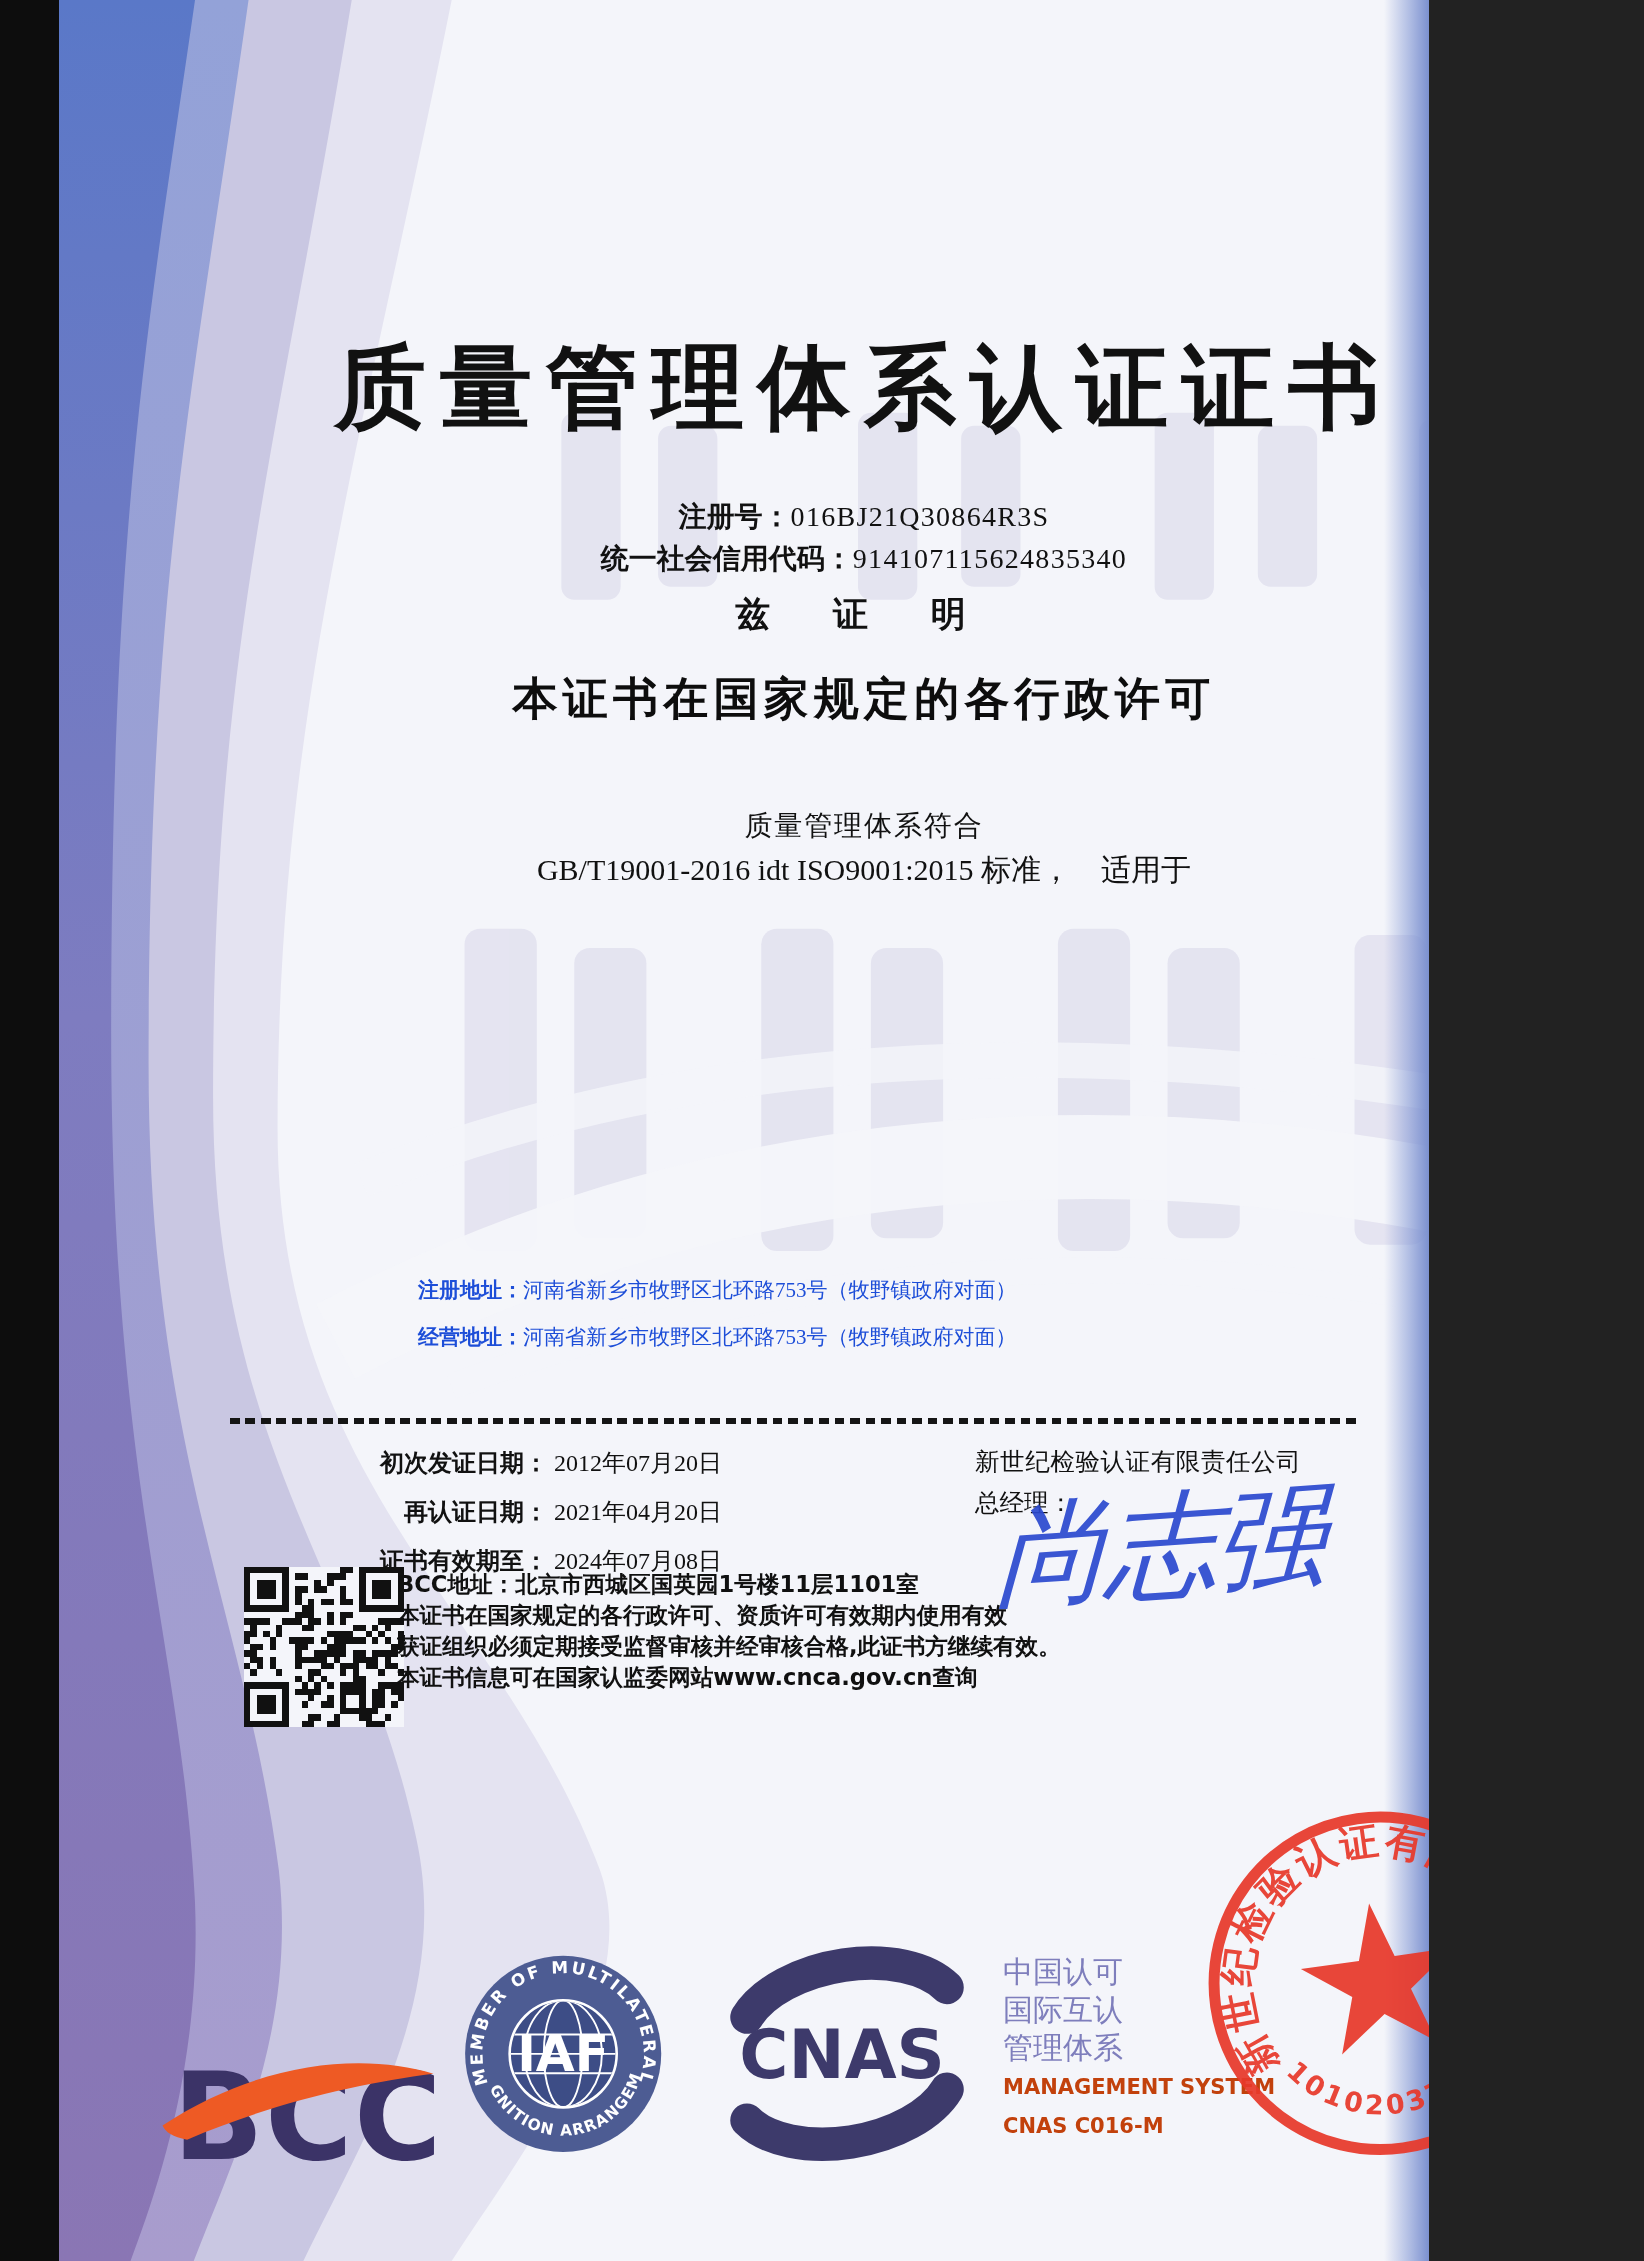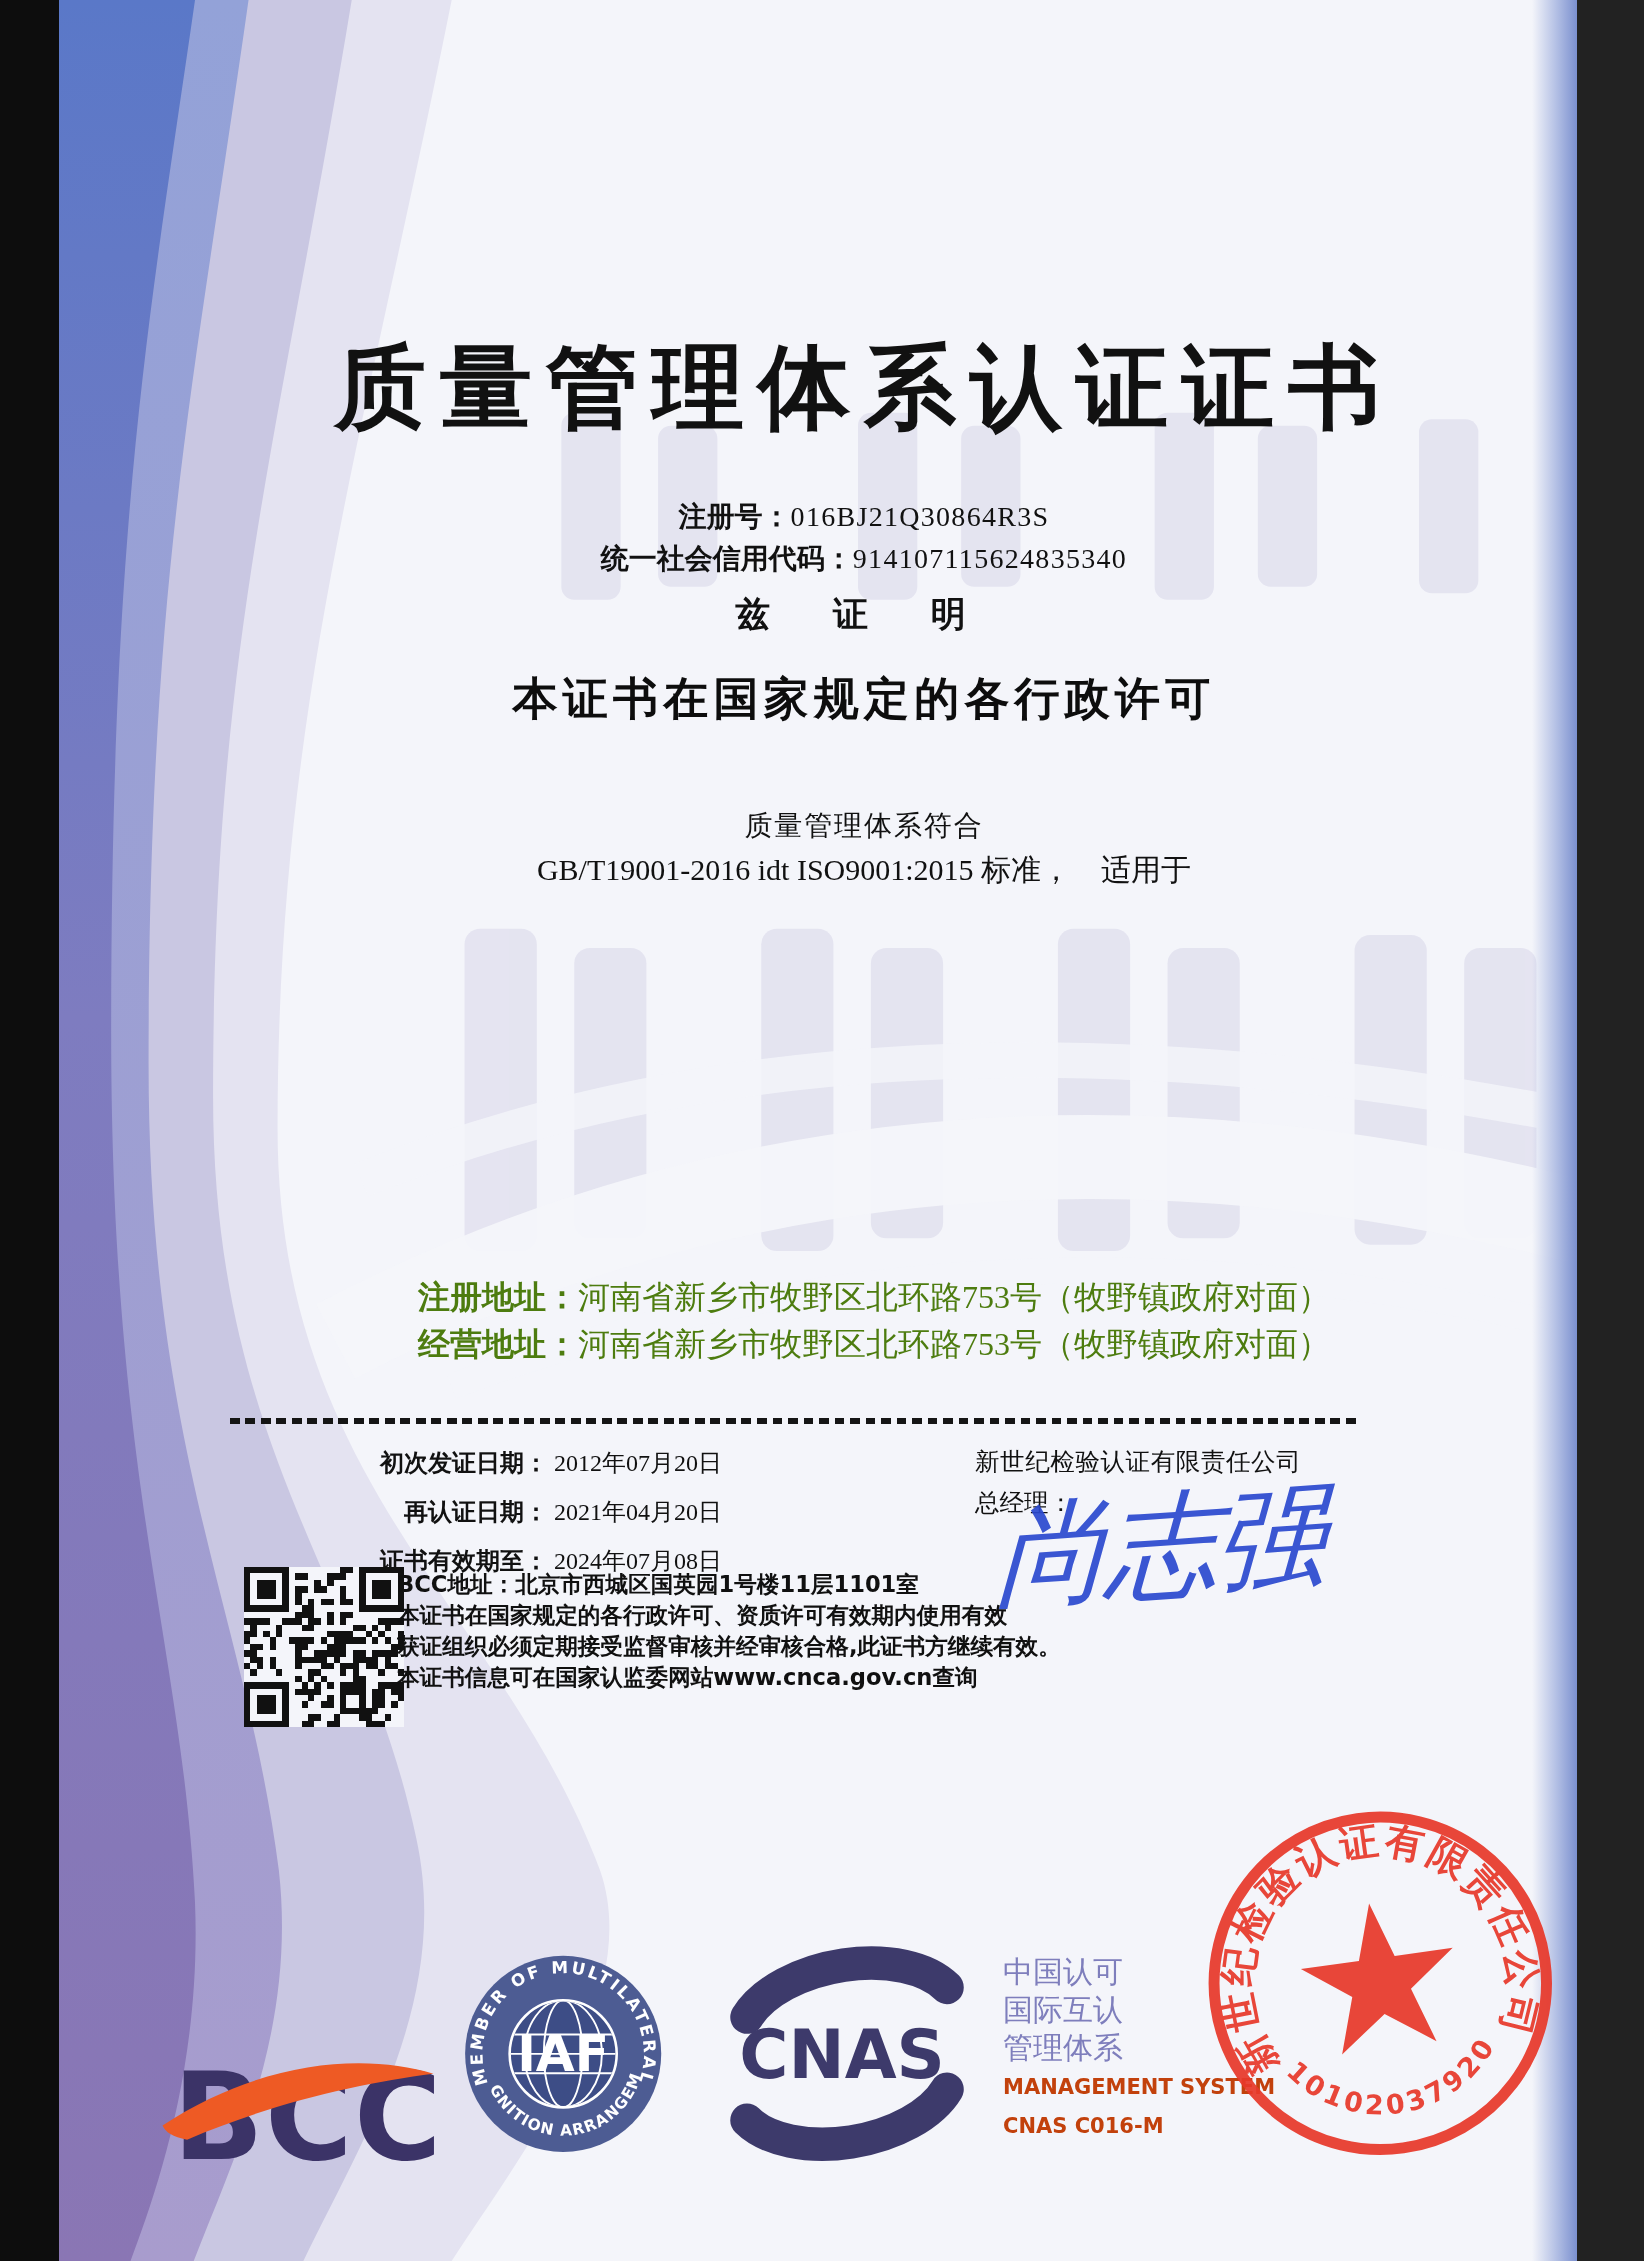--- a/index.html
+++ b/index.html
@@ -1,17 +1,17 @@
 <!DOCTYPE html>
 <html style="font-size:10.3px"><head>
 <meta charset="utf-8">
 <style>
   html,body{margin:0;padding:0;background:#222;}
   .page{
-    position:relative;width:1577px;height:2261px;overflow:hidden;
+    position:relative;width:1429px;height:2261px;overflow:hidden;
     background:#f4f5fa;
     font-family:"Liberation Serif","DejaVu Serif",serif;
   }
   .abs{position:absolute;}
   
   .edge-left{left:0;top:0;width:59px;height:2261px;background:#0d0d0d;}
   .edge-right{right:0;top:0;width:45px;height:2261px;
     background:linear-gradient(90deg,rgba(124,146,210,0) 0%,rgba(124,146,210,.55) 55%,#7b90cf 100%);}
   
   .deco{left:0;top:0;width:1645px;height:2261px;z-index:0;}
@@ -24,21 +24,21 @@
   .regline .val{font-family:"Liberation Serif",serif;letter-spacing:1.3px;}
   .reg1{top:498px;}
   .reg2{top:540px;}
   .hereby{top:591px;font-size:35px;letter-spacing:27px;color:#111;font-weight:600;}
   .company{top:669px;font-size:45px;font-weight:900;letter-spacing:5.2px;color:#0d0d0d;
     font-family:"DejaVu Sans","Liberation Sans",sans-serif;}
   .sysline{top:807px;font-size:28px;color:#111;letter-spacing:1.9px;}
   .stdline{top:850px;font-size:30px;color:#111;}
   .scope{top:1013px;font-size:34px;font-weight:900;color:#0d0d0d;letter-spacing:1.3px;
     font-family:"DejaVu Sans","Liberation Sans",sans-serif;}
-  .addr{left:418px;font-size:32px;color:#4d7c0f;white-space:nowrap;}
+  .addr{left:418px;font-size:21px;color:#1d4ed8;white-space:nowrap;}
   .addr .lbl{font-weight:900;font-family:"DejaVu Sans","Liberation Sans",sans-serif;}
   .addr1{top:1276px;} .addr2{top:1323px;}
   .divider{left:230px;top:1418px;width:1127px;height:5.8px;
     background:repeating-linear-gradient(90deg,#151515 0 9.7px,transparent 9.7px 15.5px);}
   .dates{left:335px;top:1447px;font-size:24px;color:#111;}
   .dates .row{margin-bottom:17px;white-space:nowrap;}
   .dates .lbl{display:inline-block;width:213px;text-align:right;font-weight:700;
     font-family:"DejaVu Sans","Liberation Sans",sans-serif;}
   .dates .val{font-family:"Liberation Serif",serif;}
   .issuer-co{left:975px;top:1445px;font-size:24.5px;color:#111;letter-spacing:0.6px;}

